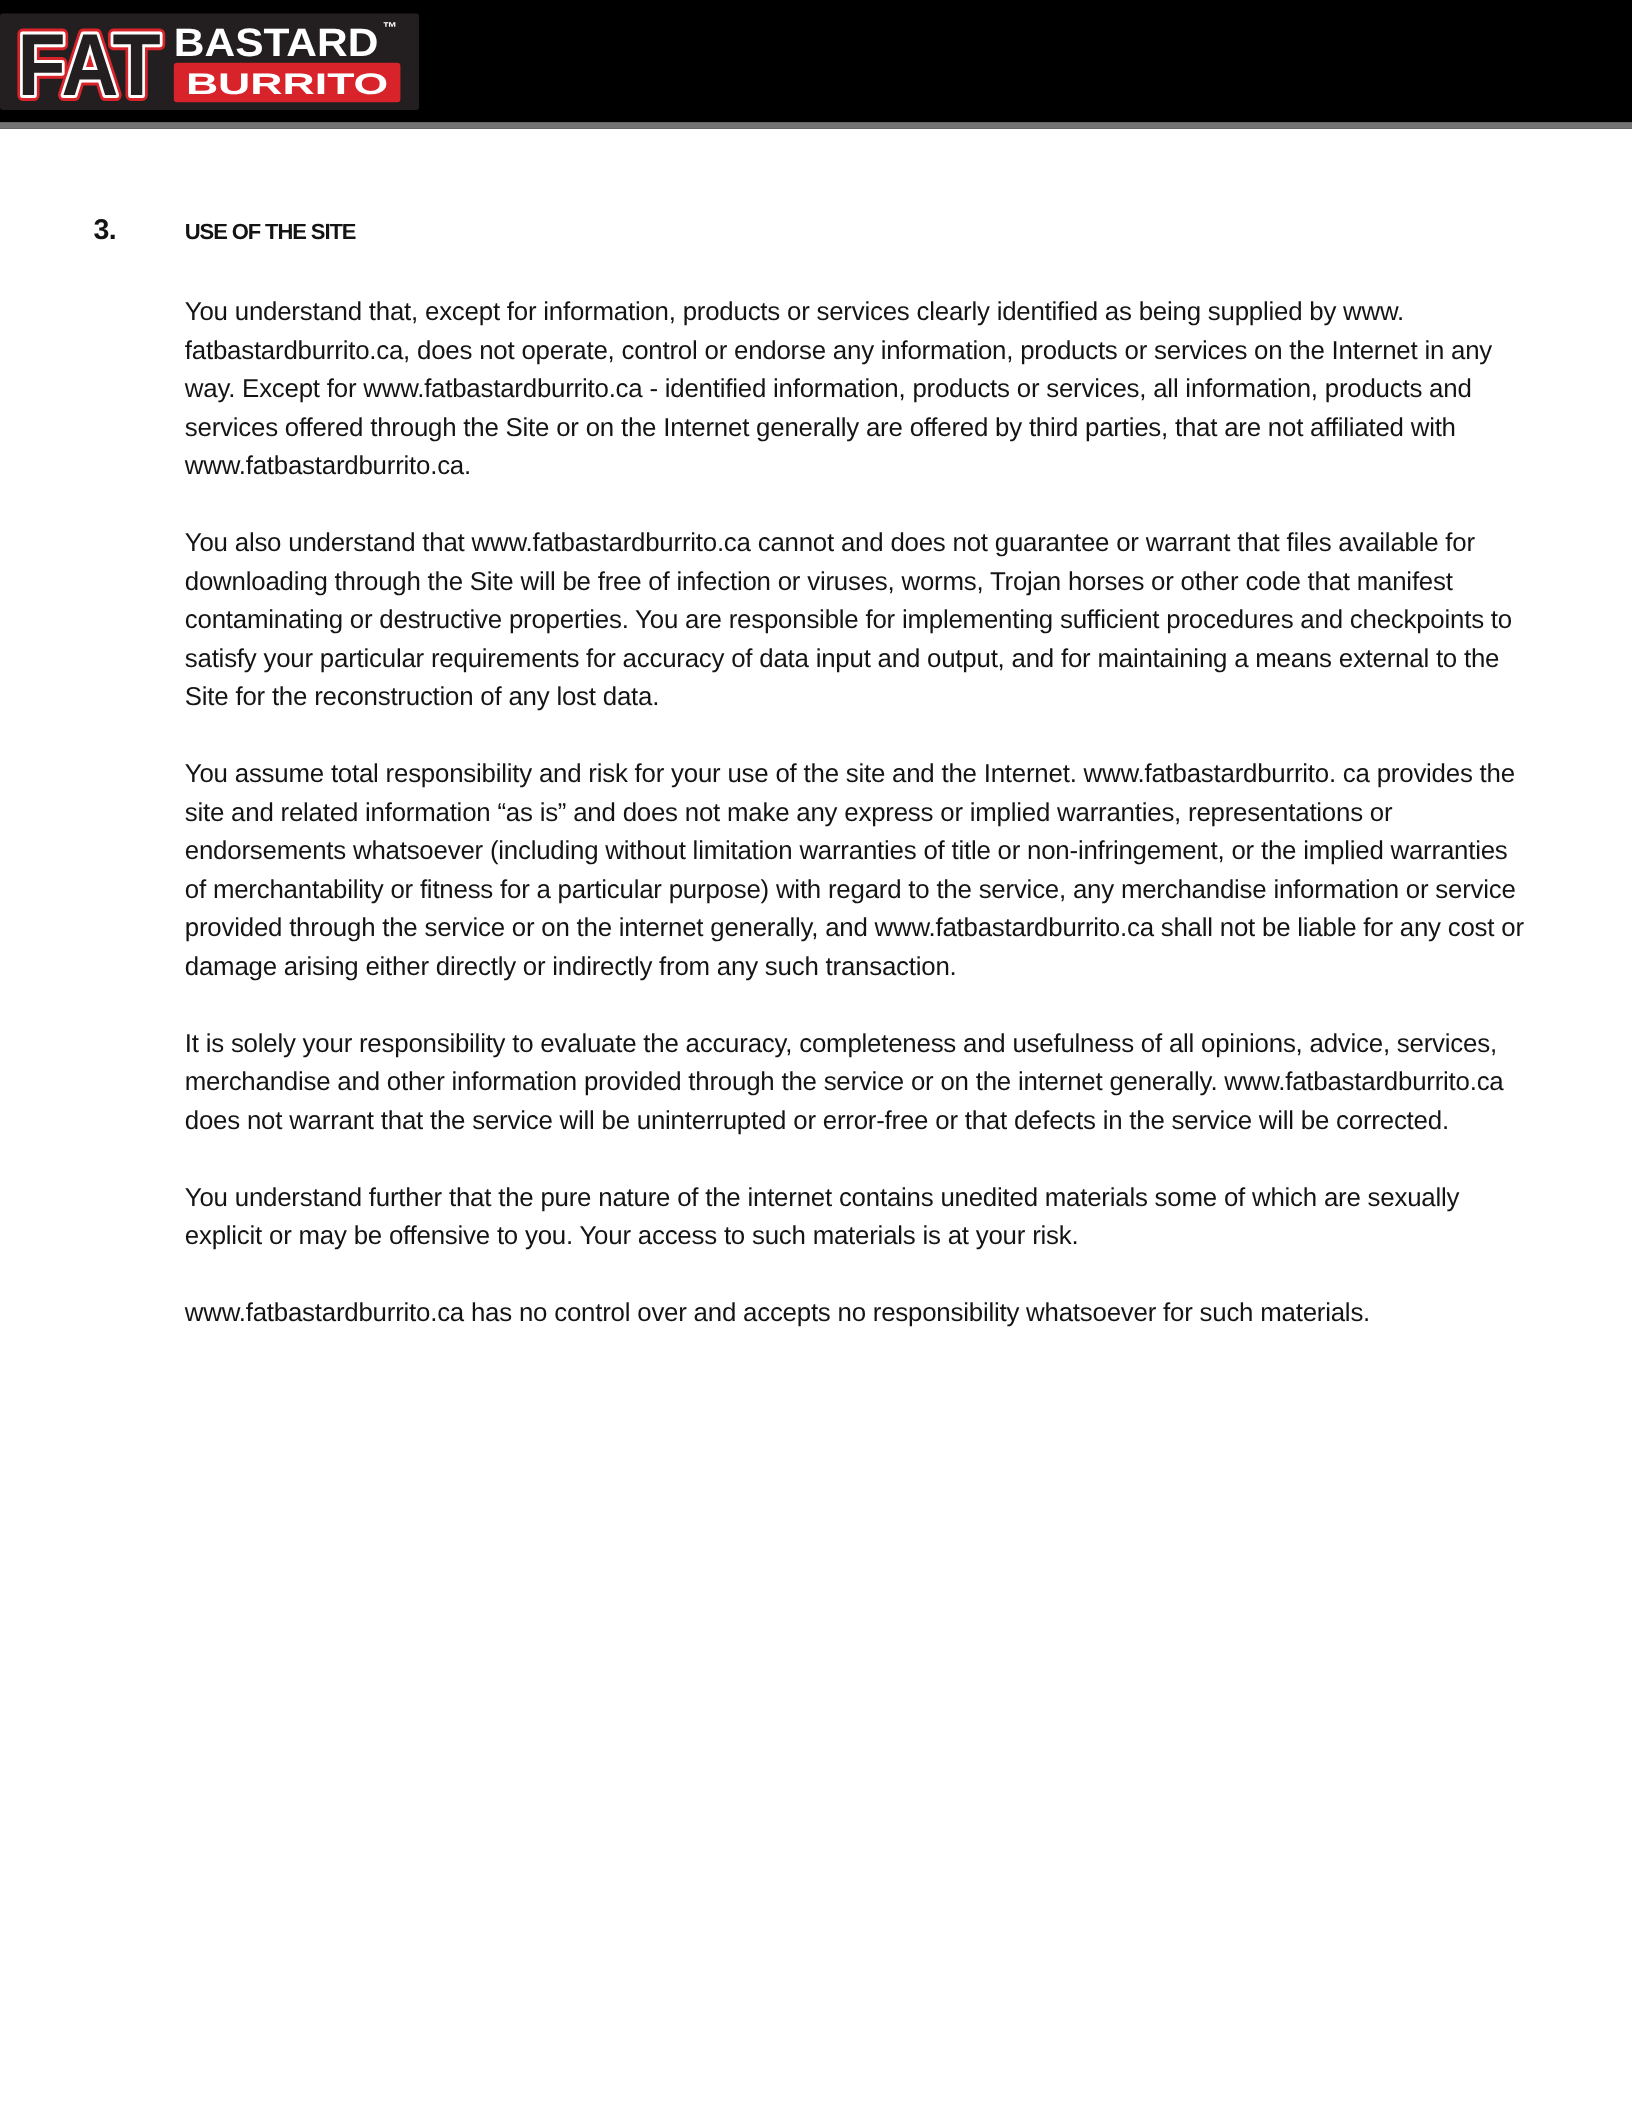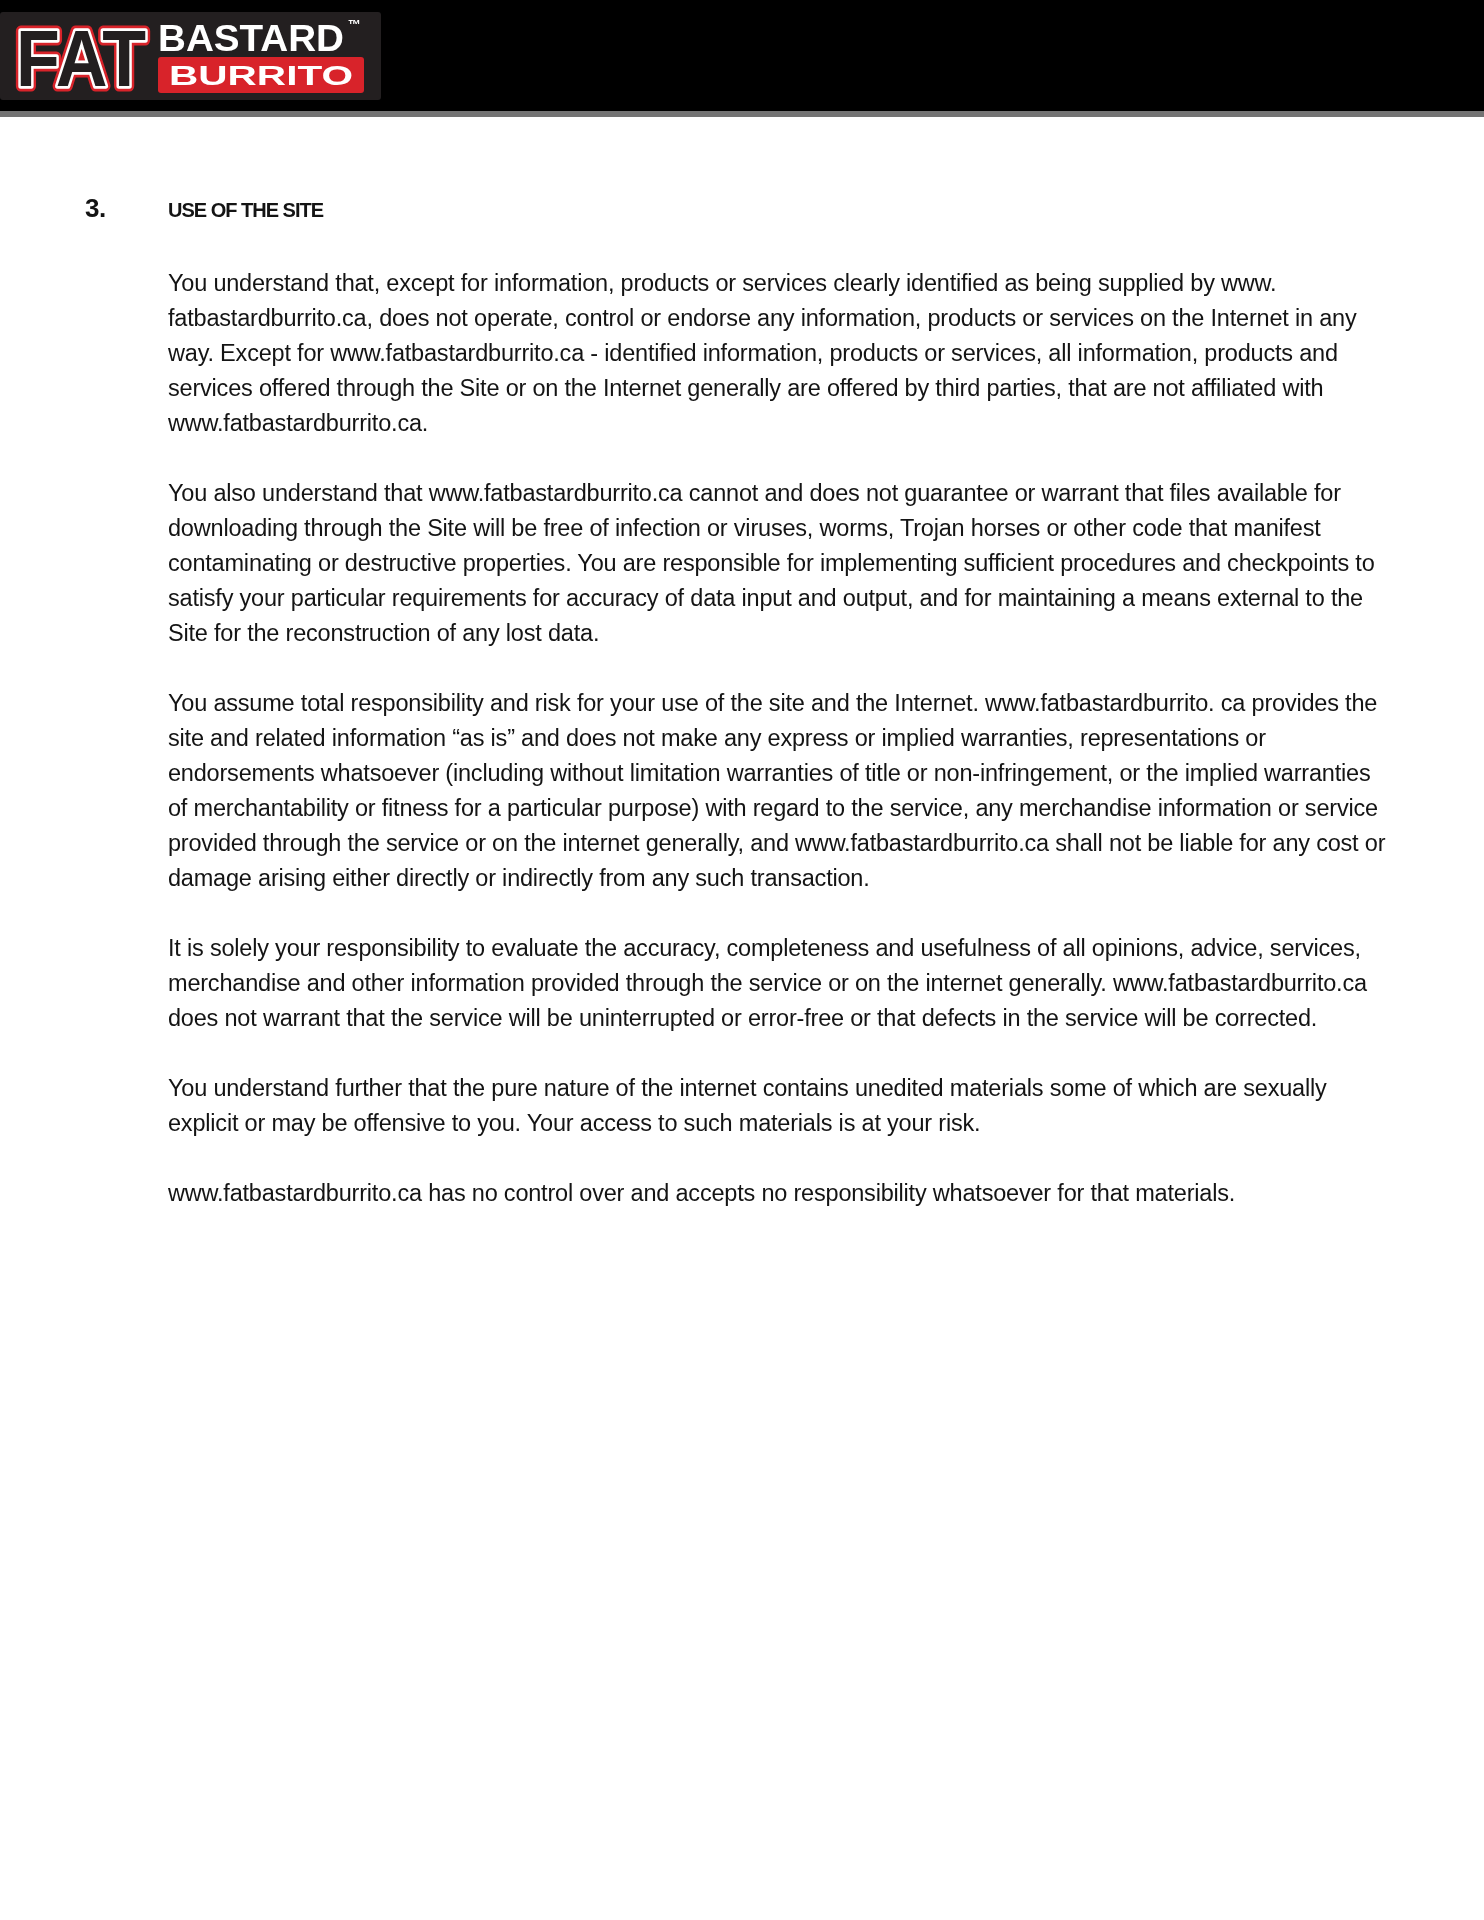--- a/index.html
+++ b/index.html
@@ -90,18 +90,18 @@
       <div class="section-number">3.</div>
       <h1 class="section-title">USE OF THE SITE</h1>
     </div>
 
     <div class="paragraphs">
       <p>You understand that, except for information, products or services clearly identified as being supplied by www. fatbastardburrito.ca, does not operate, control or endorse any information, products or services on the Internet in any way. Except for www.fatbastardburrito.ca - identified information, products or services, all information, products and services offered through the Site or on the Internet generally are offered by third parties, that are not affiliated with www.fatbastardburrito.ca.</p>
       <p>You also understand that www.fatbastardburrito.ca cannot and does not guarantee or warrant that files available for downloading through the Site will be free of infection or viruses, worms, Trojan horses or other code that manifest contaminating or destructive properties. You are responsible for implementing sufficient procedures and checkpoints to satisfy your particular requirements for accuracy of data input and output, and for maintaining a means external to the Site for the reconstruction of any lost data.</p>
       <p>You assume total responsibility and risk for your use of the site and the Internet. www.fatbastardburrito. ca provides the site and related information “as is” and does not make any express or implied warranties, representations or endorsements whatsoever (including without limitation warranties of title or non-infringement, or the implied warranties of merchantability or fitness for a particular purpose) with regard to the service, any merchandise information or service provided through the service or on the internet generally, and www.fatbastardburrito.ca shall not be liable for any cost or damage arising either directly or indirectly from any such transaction.</p>
       <p>It is solely your responsibility to evaluate the accuracy, completeness and usefulness of all opinions, advice, services, merchandise and other information provided through the service or on the internet generally. www.fatbastardburrito.ca does not warrant that the service will be uninterrupted or error-free or that defects in the service will be corrected.</p>
       <p>You understand further that the pure nature of the internet contains unedited materials some of which are sexually explicit or may be offensive to you. Your access to such materials is at your risk.</p>
-      <p>www.fatbastardburrito.ca has no control over and accepts no responsibility whatsoever for that materials.</p>
+      <p>www.fatbastardburrito.ca has no control over and accepts no responsibility whatsoever for such materials.</p>
     </div>
 
   </main>
 
 </div>
 
 </body></html>

